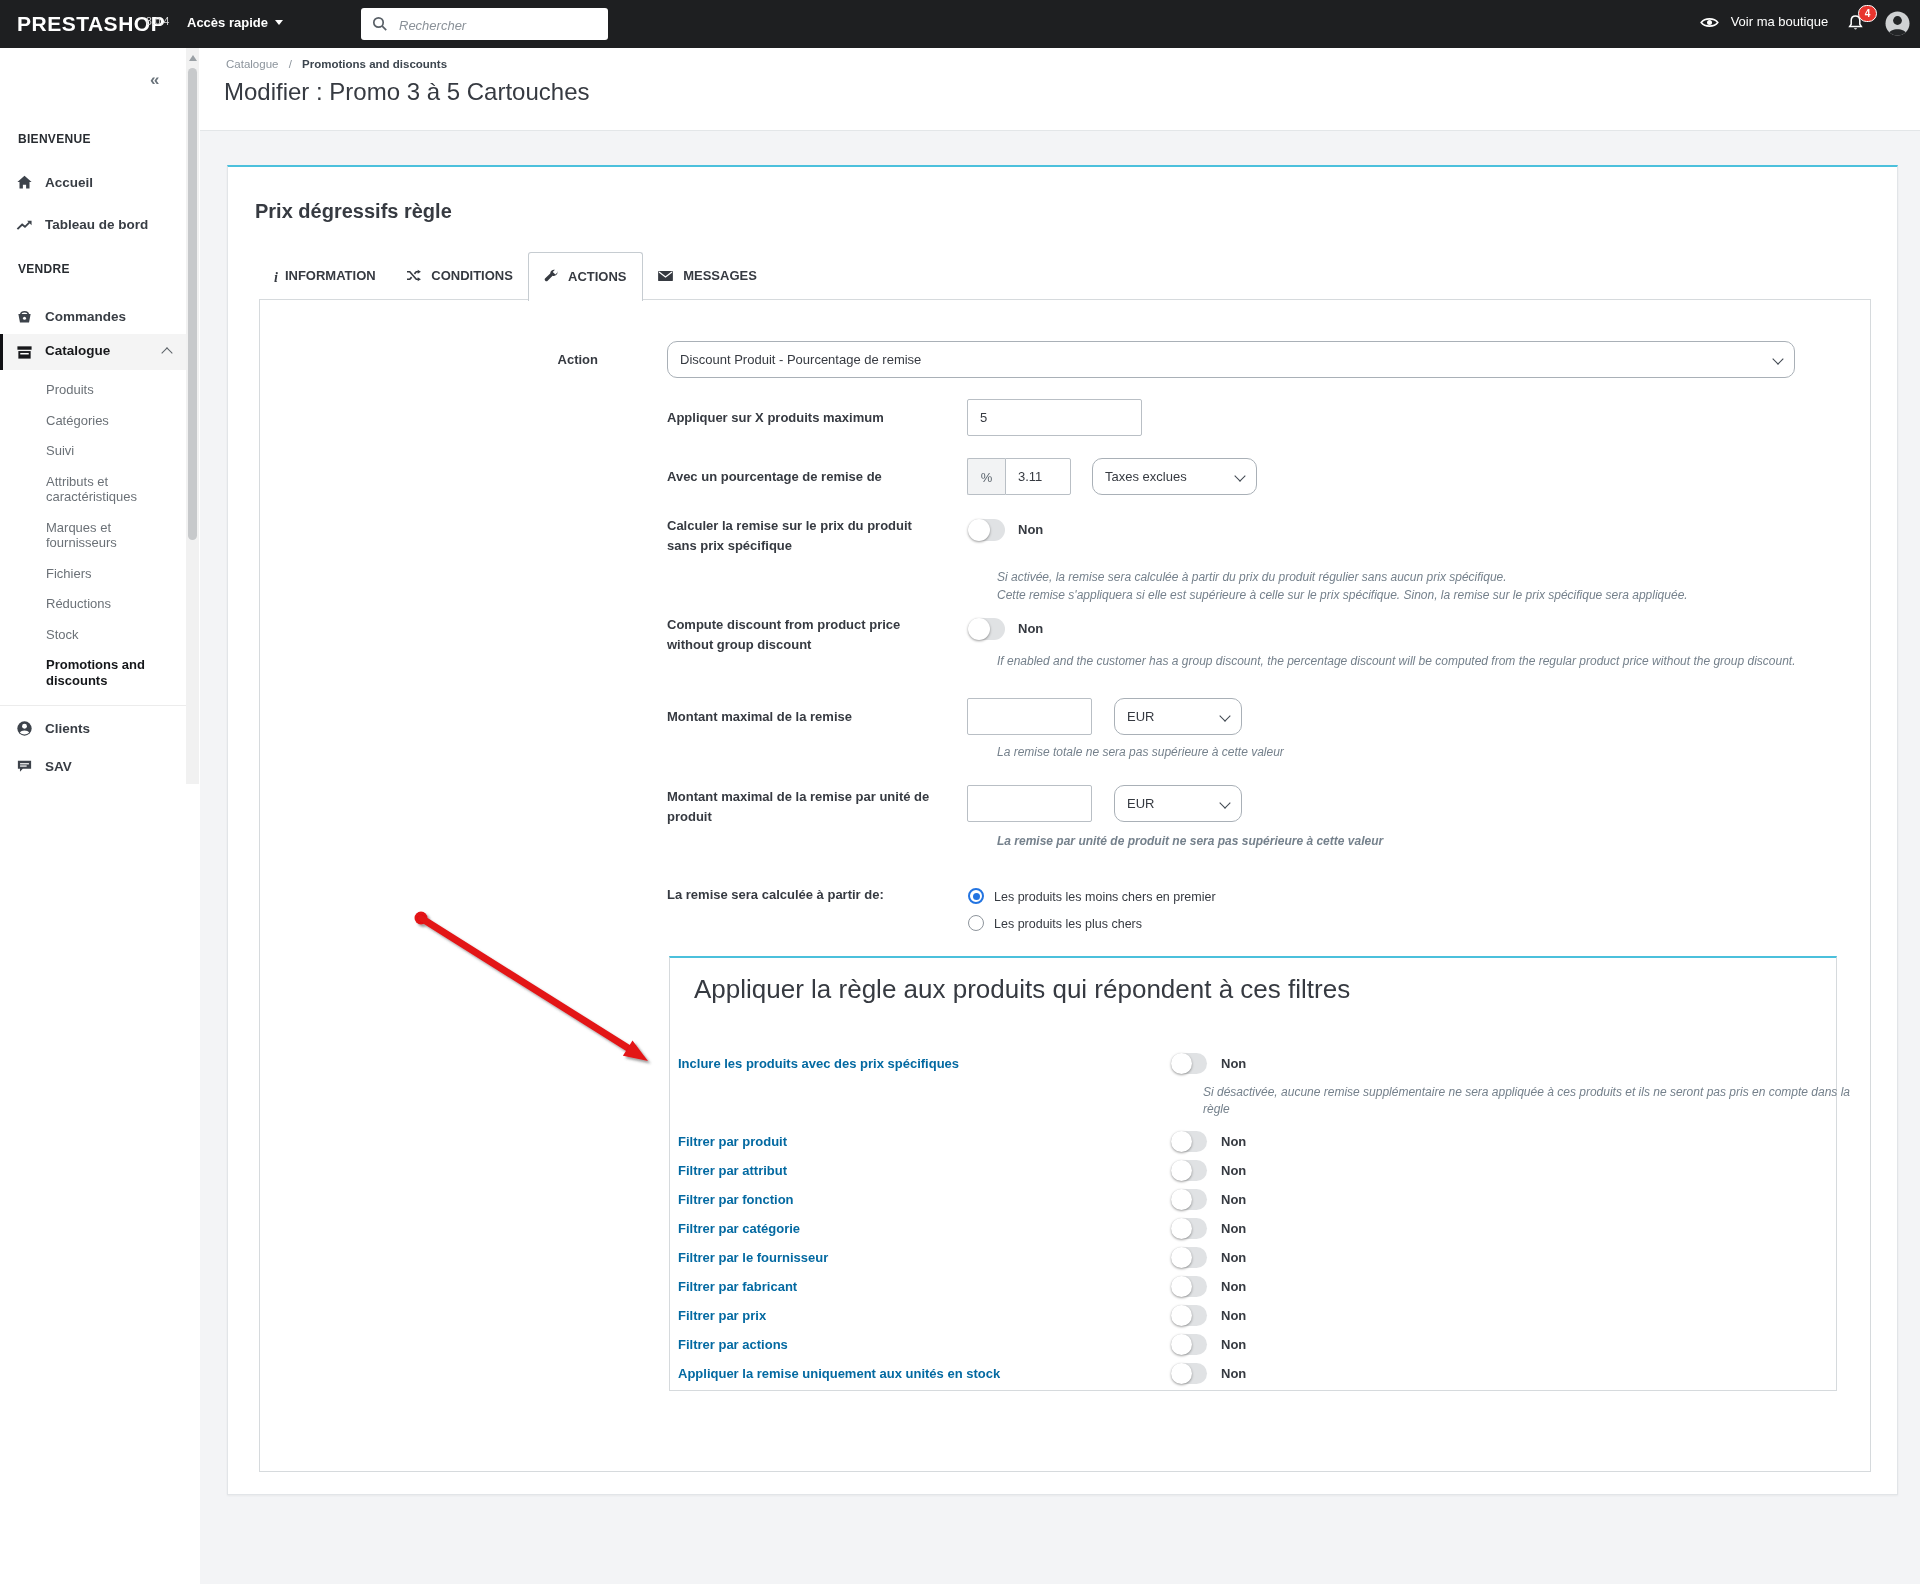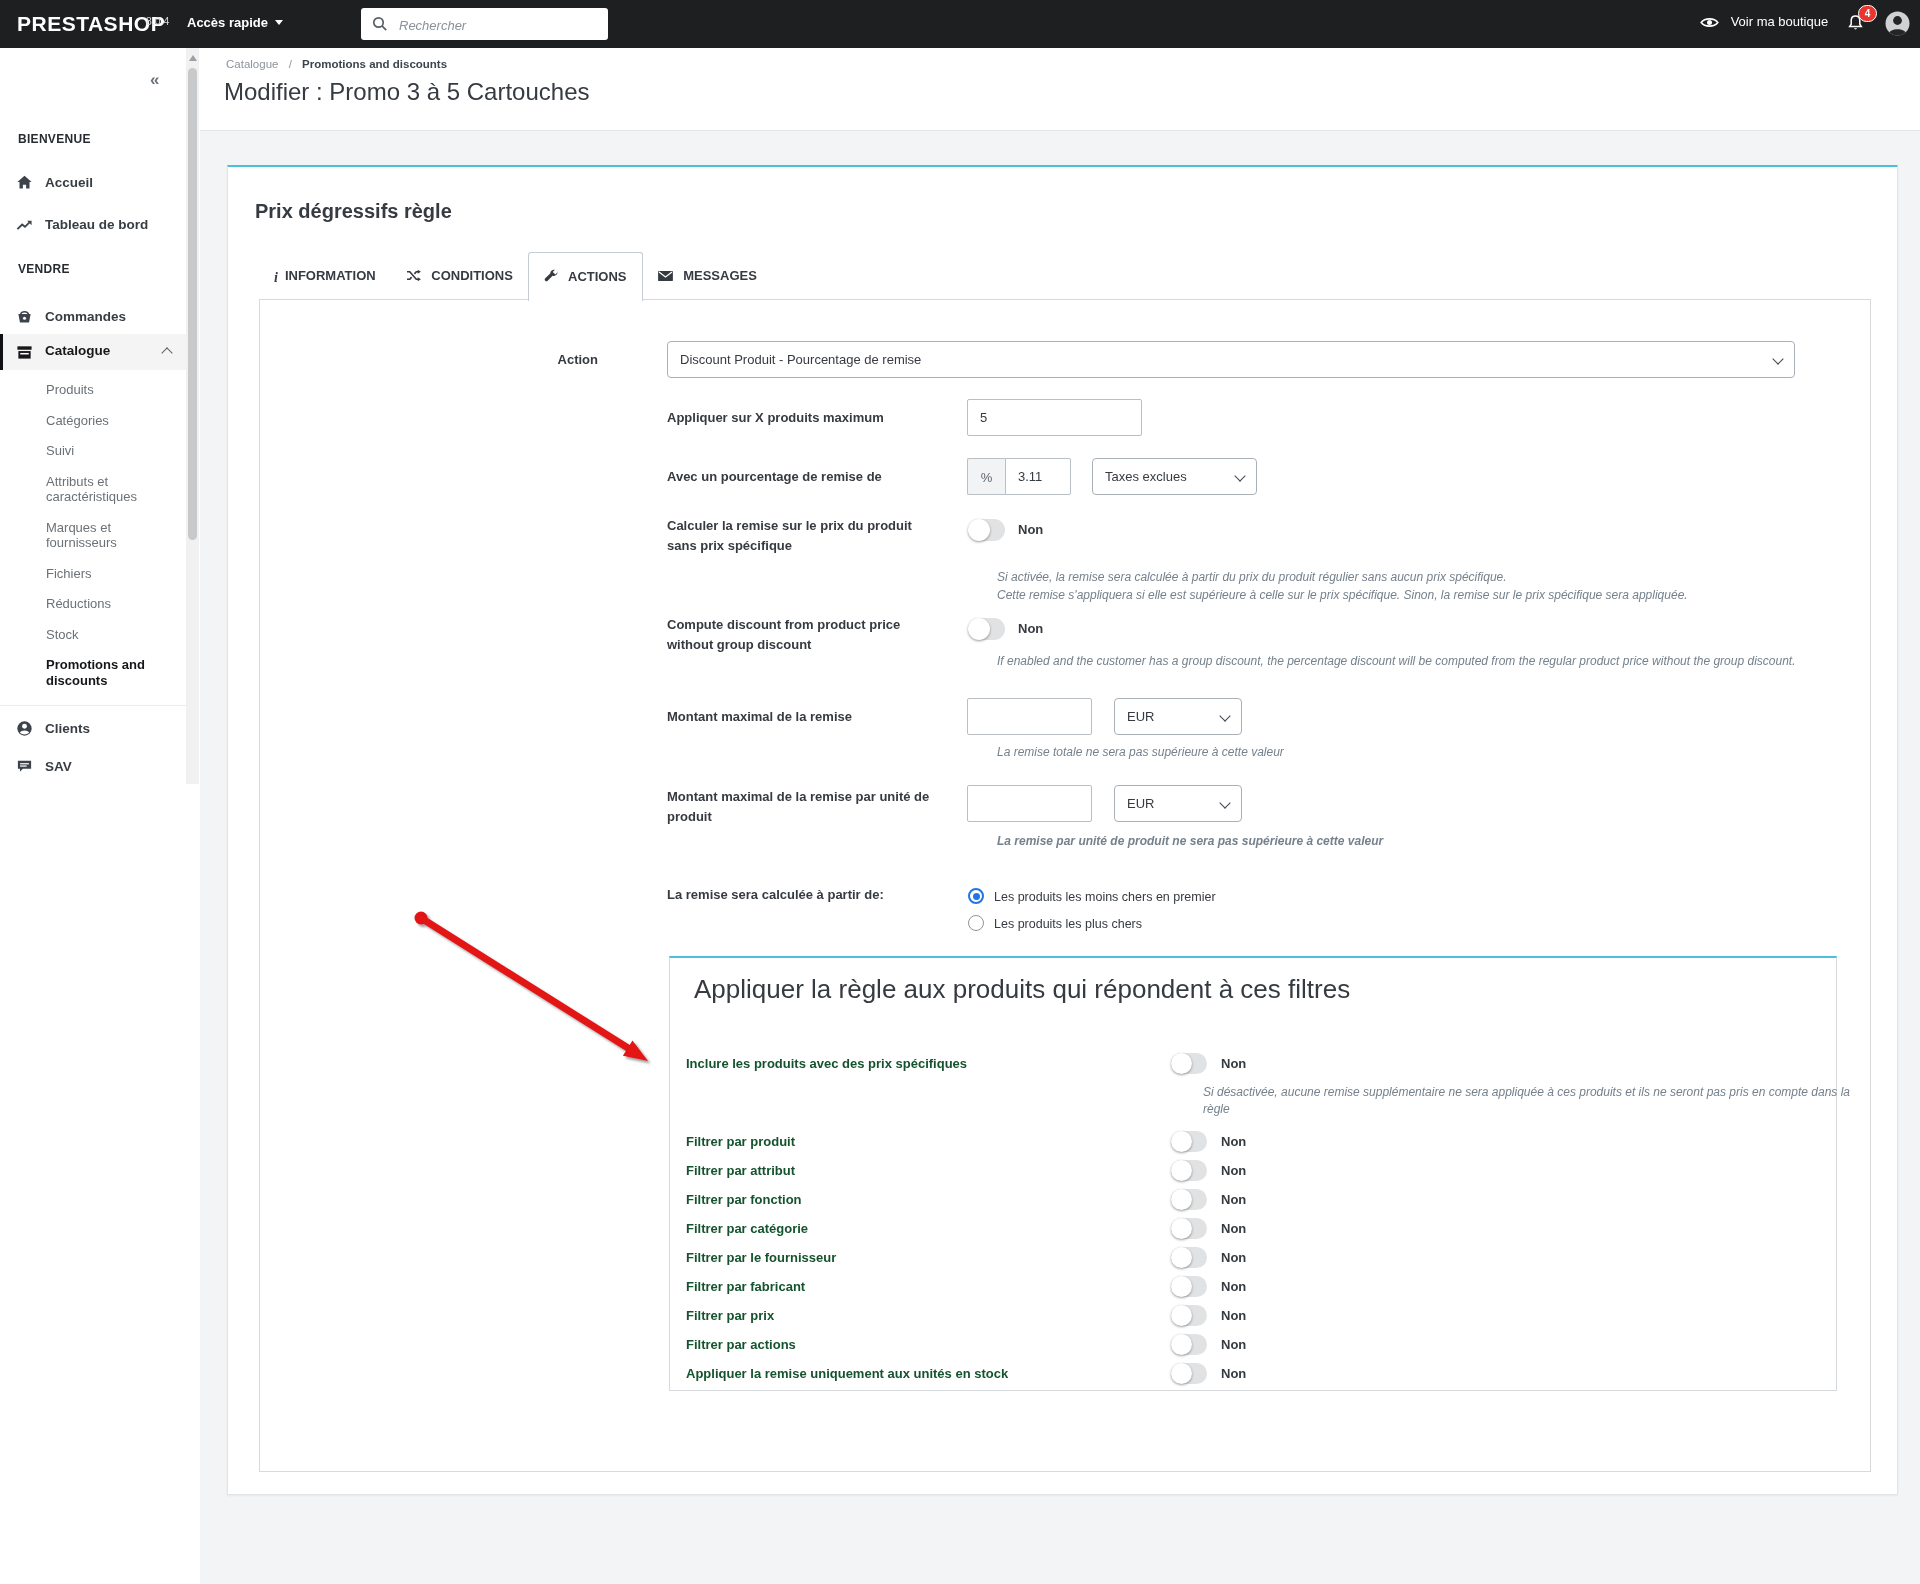--- a/index.html
+++ b/index.html
@@ -52,36 +52,36 @@
   #tabs{position:absolute;left:31px;top:85px;height:48px;display:flex;}
   .tab{position:relative;height:47px;line-height:47px;padding:0 15px;font-size:13px;font-weight:600;color:#363a41;white-space:nowrap;}
   .tab svg,.tab .tabi{margin-right:7px;vertical-align:-2px;}
   .tabi{font-weight:800;font-size:14px;font-family:"Liberation Serif","DejaVu Serif",serif;font-style:italic;}
   .tab.active{height:48px;background:#fff;border:1px solid #c6ccd1;border-bottom:none;border-radius:3px 3px 0 0;z-index:2;}
   
   #formbox{position:absolute;left:31px;top:132px;width:1610px;height:1171px;border:1px solid #d6dadd;background:#fff;}
   .lbl{position:absolute;font-size:13px;font-weight:600;color:#363a41;}
   .help{position:absolute;font-style:italic;font-size:12px;color:#75818c;line-height:17px;margin-left:32px;}
   .inp{position:absolute;height:37px;background:#fff;border:1px solid #b9bfc5;border-radius:2px;font-size:13px;color:#363a41;padding:0 12px;box-sizing:border-box;font-family:inherit;outline:none;}
-  .sel{position:absolute;height:37px;background:#fff;border:1px solid #a9b0b7;border-radius:4px;font-size:13px;color:#363a41;line-height:35px;padding:0 30px 0 12px;box-sizing:border-box;white-space:nowrap;overflow:hidden;}
+  .sel{position:absolute;height:37px;background:#fff;border:1px solid #a9b0b7;border-radius:10px;font-size:13px;color:#363a41;line-height:35px;padding:0 30px 0 12px;box-sizing:border-box;white-space:nowrap;overflow:hidden;}
   .sel::after{content:"";position:absolute;right:12px;top:13px;width:7px;height:7px;border-right:1.7px solid #3f4750;border-bottom:1.7px solid #3f4750;transform:rotate(45deg);}
   .addon{position:absolute;width:38px;height:37px;background:#f2f3f4;border:1px solid #b9bfc5;border-right:none;border-radius:2px 0 0 2px;font-size:13px;color:#5d666e;line-height:37px;text-align:center;box-sizing:border-box;}
   .switch{position:absolute;width:37px;height:22px;border-radius:11px;background:#e0e2e4;}
   .switch .knob{position:absolute;left:0;top:0;width:22px;height:22px;border-radius:50%;background:#fff;box-shadow:0 1px 2.5px rgba(0,0,0,.4);}
   .state{position:absolute;font-size:13px;font-weight:600;color:#363a41;}
   .radio{position:absolute;width:16px;height:16px;border-radius:50%;box-sizing:border-box;}
   .radio.on{border:2px solid var(--radio,#2374e1);}
   .radio.on::after{content:"";position:absolute;left:2.5px;top:2.5px;width:7px;height:7px;border-radius:50%;background:var(--radio,#2374e1);}
   .radio.off{border:1.5px solid #8e959c;}
   .rlabel{position:absolute;font-size:12.5px;color:#363a41;}
   
   #filters{position:absolute;left:409px;top:656px;width:1168px;height:435px;border:1px solid #d6dadd;border-top:2px solid var(--accent,#4bc0dc);background:#fff;box-sizing:border-box;}
   #filters-title{position:absolute;left:24px;top:16px;font-size:26px;font-weight:500;color:#363a41;}
   .frow{position:absolute;left:0;width:100%;height:24px;}
-  .flabel{position:absolute;left:16px;top:3px;font-size:13px;font-weight:600;color:#14532d;}
+  .flabel{position:absolute;left:8px;top:3px;font-size:13px;font-weight:600;color:#0369a1;}
   .frow .switch{left:501px;top:0;width:36px;height:21px;}
   .frow .switch .knob{width:21px;height:21px;}
   .frow .fstate{position:absolute;left:551px;top:3px;font-size:13px;font-weight:600;color:#363a41;}
   #inc-switch{left:501px;top:95px;width:36px;height:21px;}
   #inc-switch .knob{width:21px;height:21px;}
   
   #arrow-svg{position:absolute;left:380px;top:885px;z-index:9;pointer-events:none;}
   .arrow-line{stroke:var(--arrow,#e31219);}
   .arrow-fill{fill:var(--arrow,#e31219);}
 </style>

